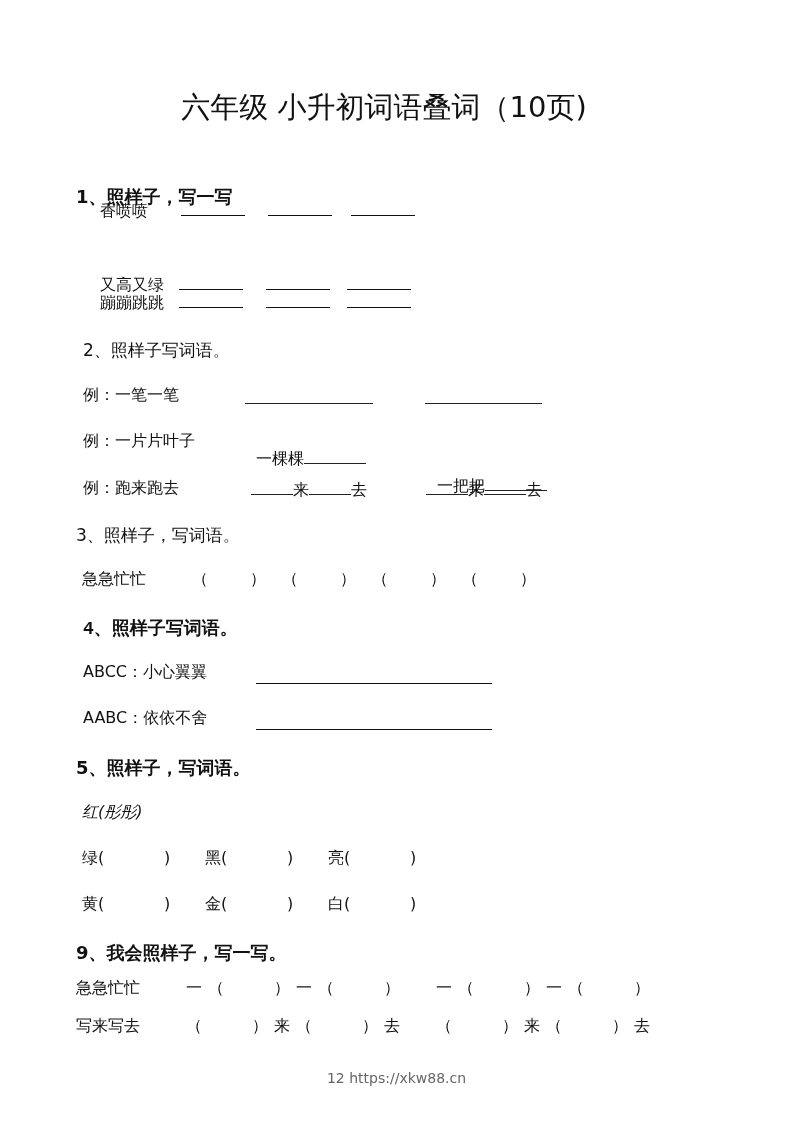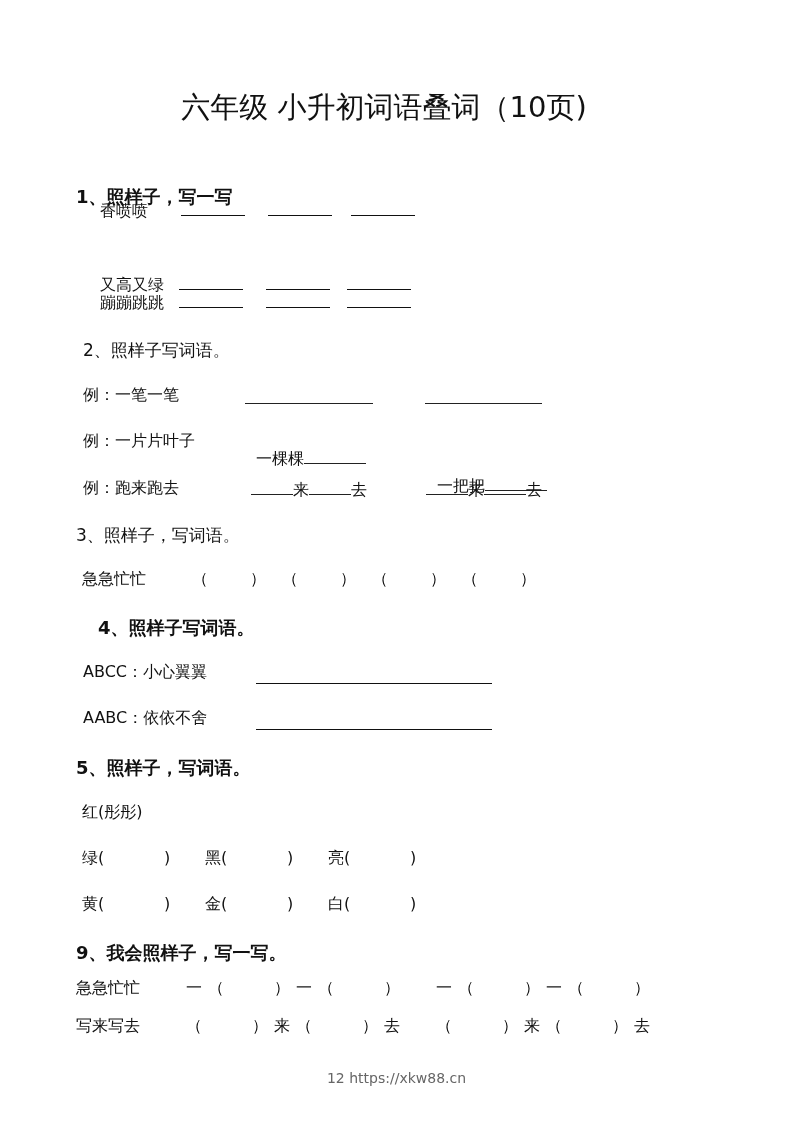--- a/index.html
+++ b/index.html
@@ -73,28 +73,28 @@
 <div class="abs line" style="left:82px; top:569px;">急急忙忙</div>
 <span class="abs line" style="left:192px; top:569px;">（</span>
 <span class="abs line" style="left:250px; top:569px;">）</span>
 <span class="abs line" style="left:282px; top:569px;">（</span>
 <span class="abs line" style="left:340px; top:569px;">）</span>
 <span class="abs line" style="left:372px; top:569px;">（</span>
 <span class="abs line" style="left:430px; top:569px;">）</span>
 <span class="abs line" style="left:462px; top:569px;">（</span>
 <span class="abs line" style="left:520px; top:569px;">）</span>
 
-<div class="abs h-bold" style="left:98px; top:616px;">4、照样子写词语。</div>
+<div class="abs h-bold" style="left:83px; top:616px;font-family:Liberation Mono, monospace;">4、照样子写词语。</div>
 <div class="abs line" style="left:83px; top:662px;">ABCC：小心翼翼</div>
 <span class="abs blank" style="left:256px; top:667px; width:236px;"></span>
 <div class="abs line" style="left:83px; top:708px;">AABC：依依不舍</div>
 <span class="abs blank" style="left:256px; top:713px; width:236px;"></span>
 
 <div class="abs h-bold" style="left:76px; top:756px;">5、照样子，写词语。</div>
-<div class="abs line" style="left:82px; top:802px;">红(彤彤)</div>
+<div class="abs line" style="left:82px; top:802px;font-style:italic;">红(彤彤)</div>
 
 <span class="abs line" style="left:82px; top:848px;">绿(</span>
 <span class="abs line" style="left:164px; top:848px;">)</span>
 <span class="abs line" style="left:205px; top:848px;">黑(</span>
 <span class="abs line" style="left:287px; top:848px;">)</span>
 <span class="abs line" style="left:328px; top:848px;">亮(</span>
 <span class="abs line" style="left:410px; top:848px;">)</span>
 
 <span class="abs line" style="left:82px; top:894px;">黄(</span>
 <span class="abs line" style="left:164px; top:894px;">)</span>

